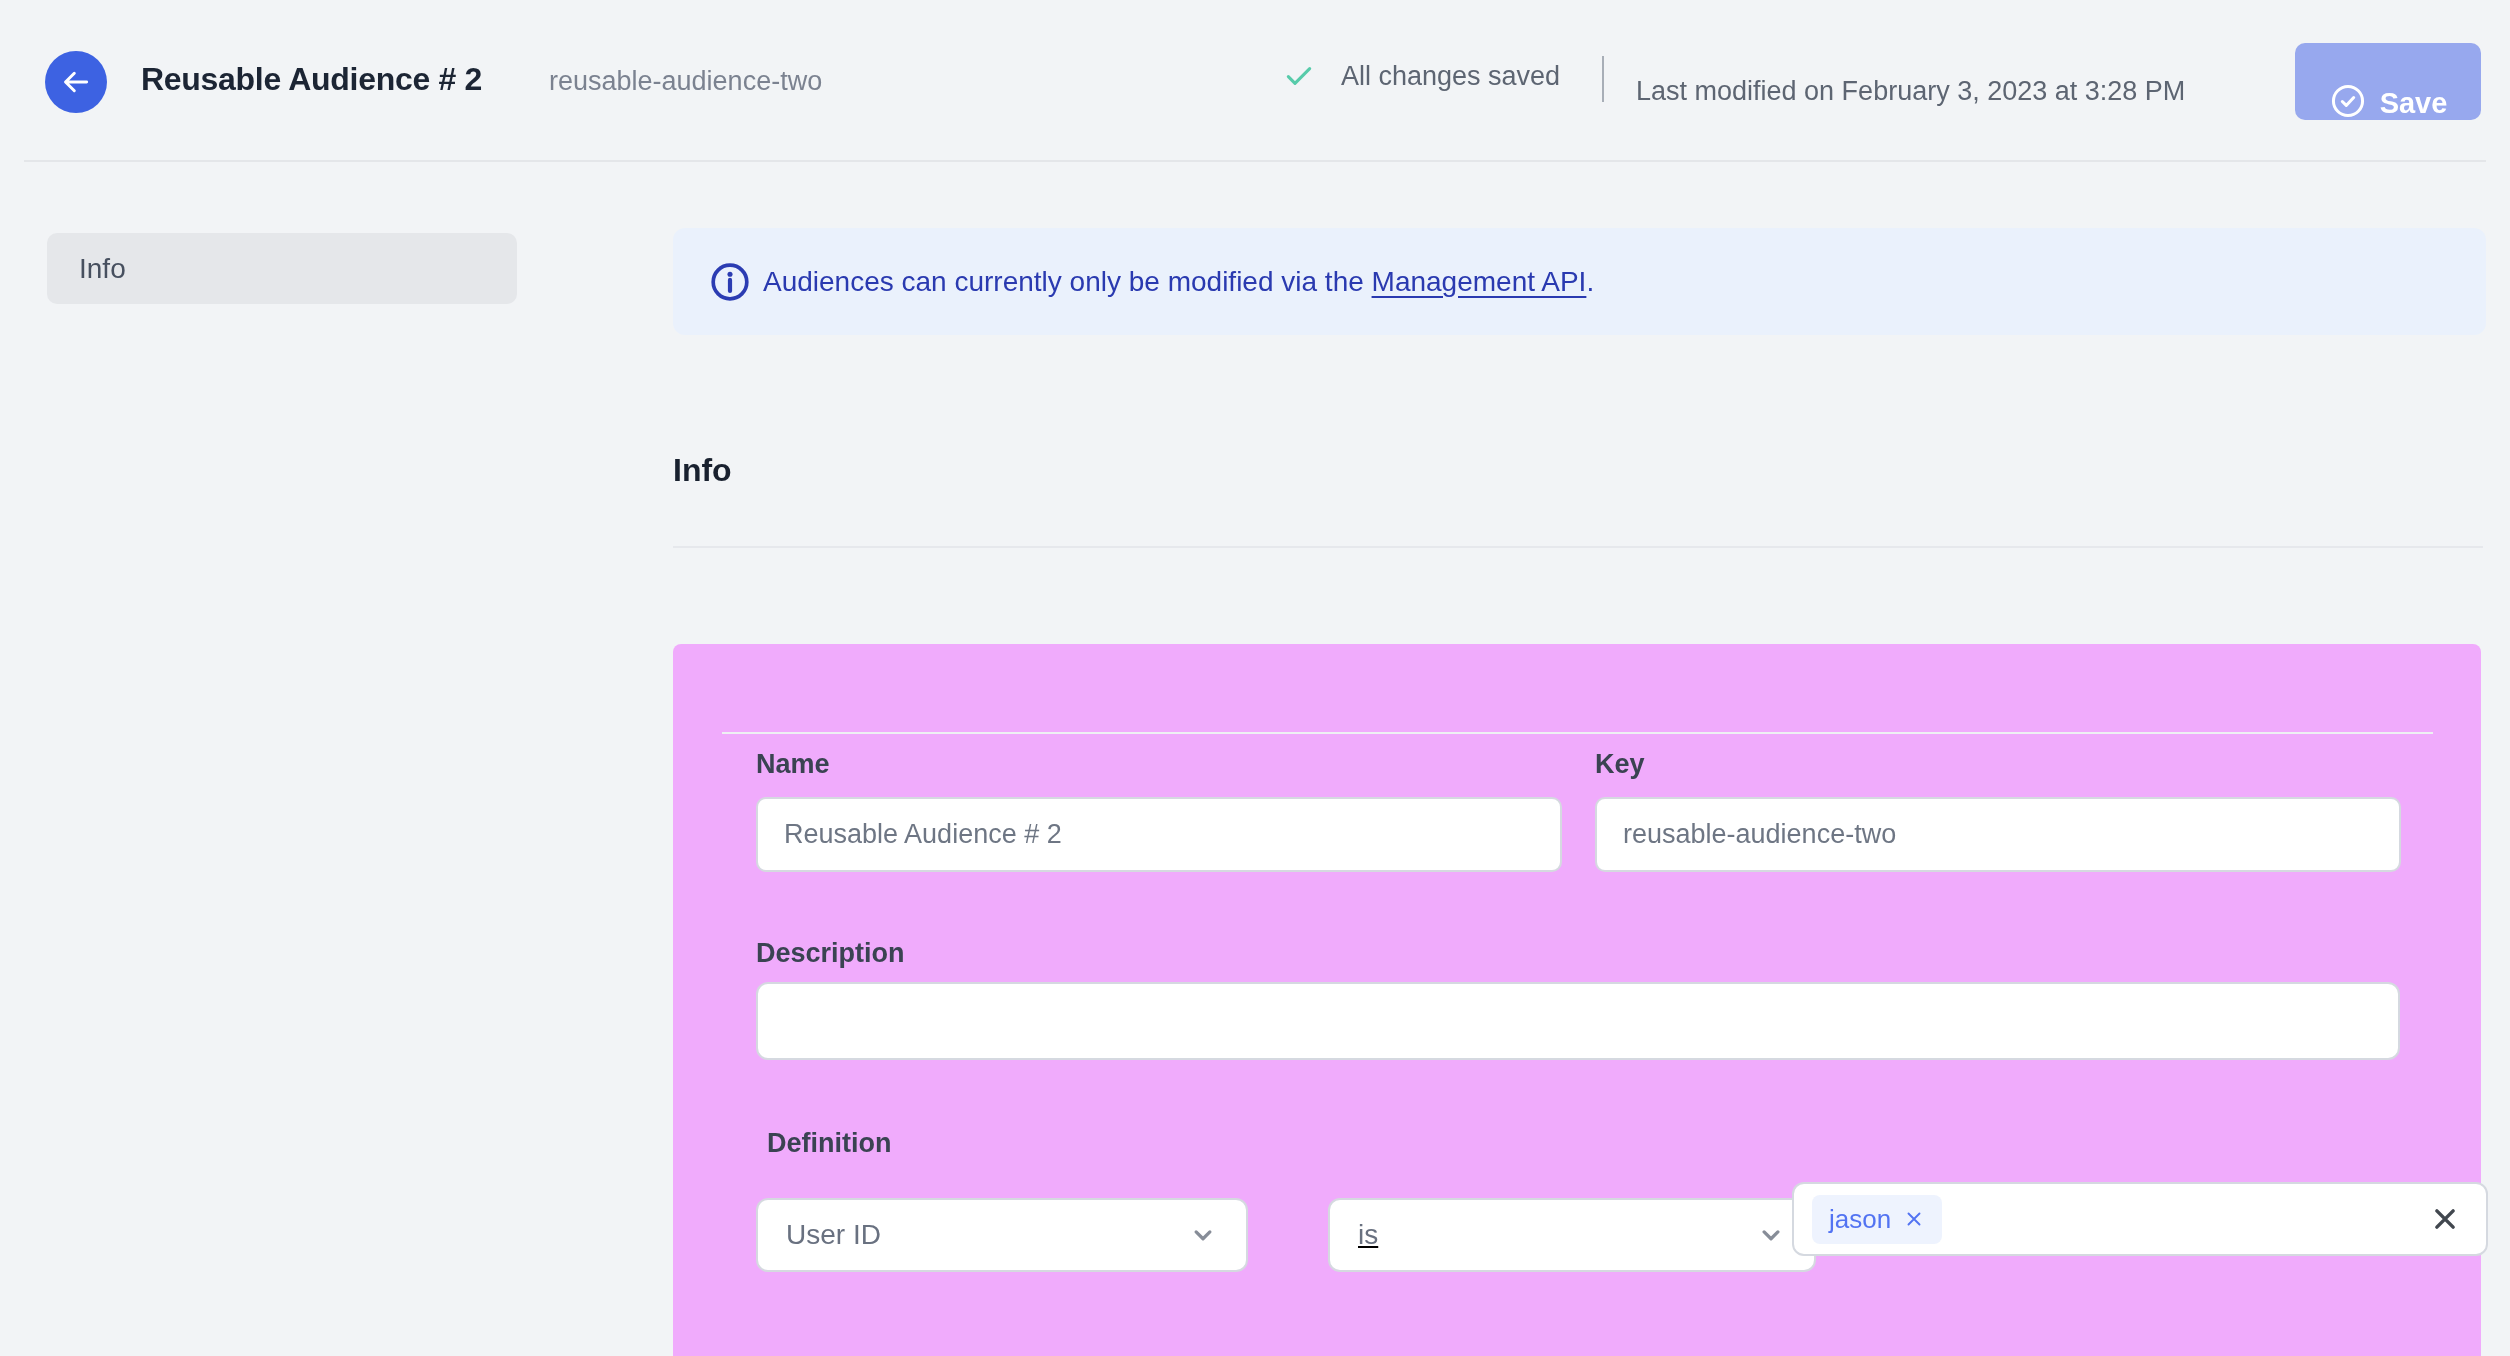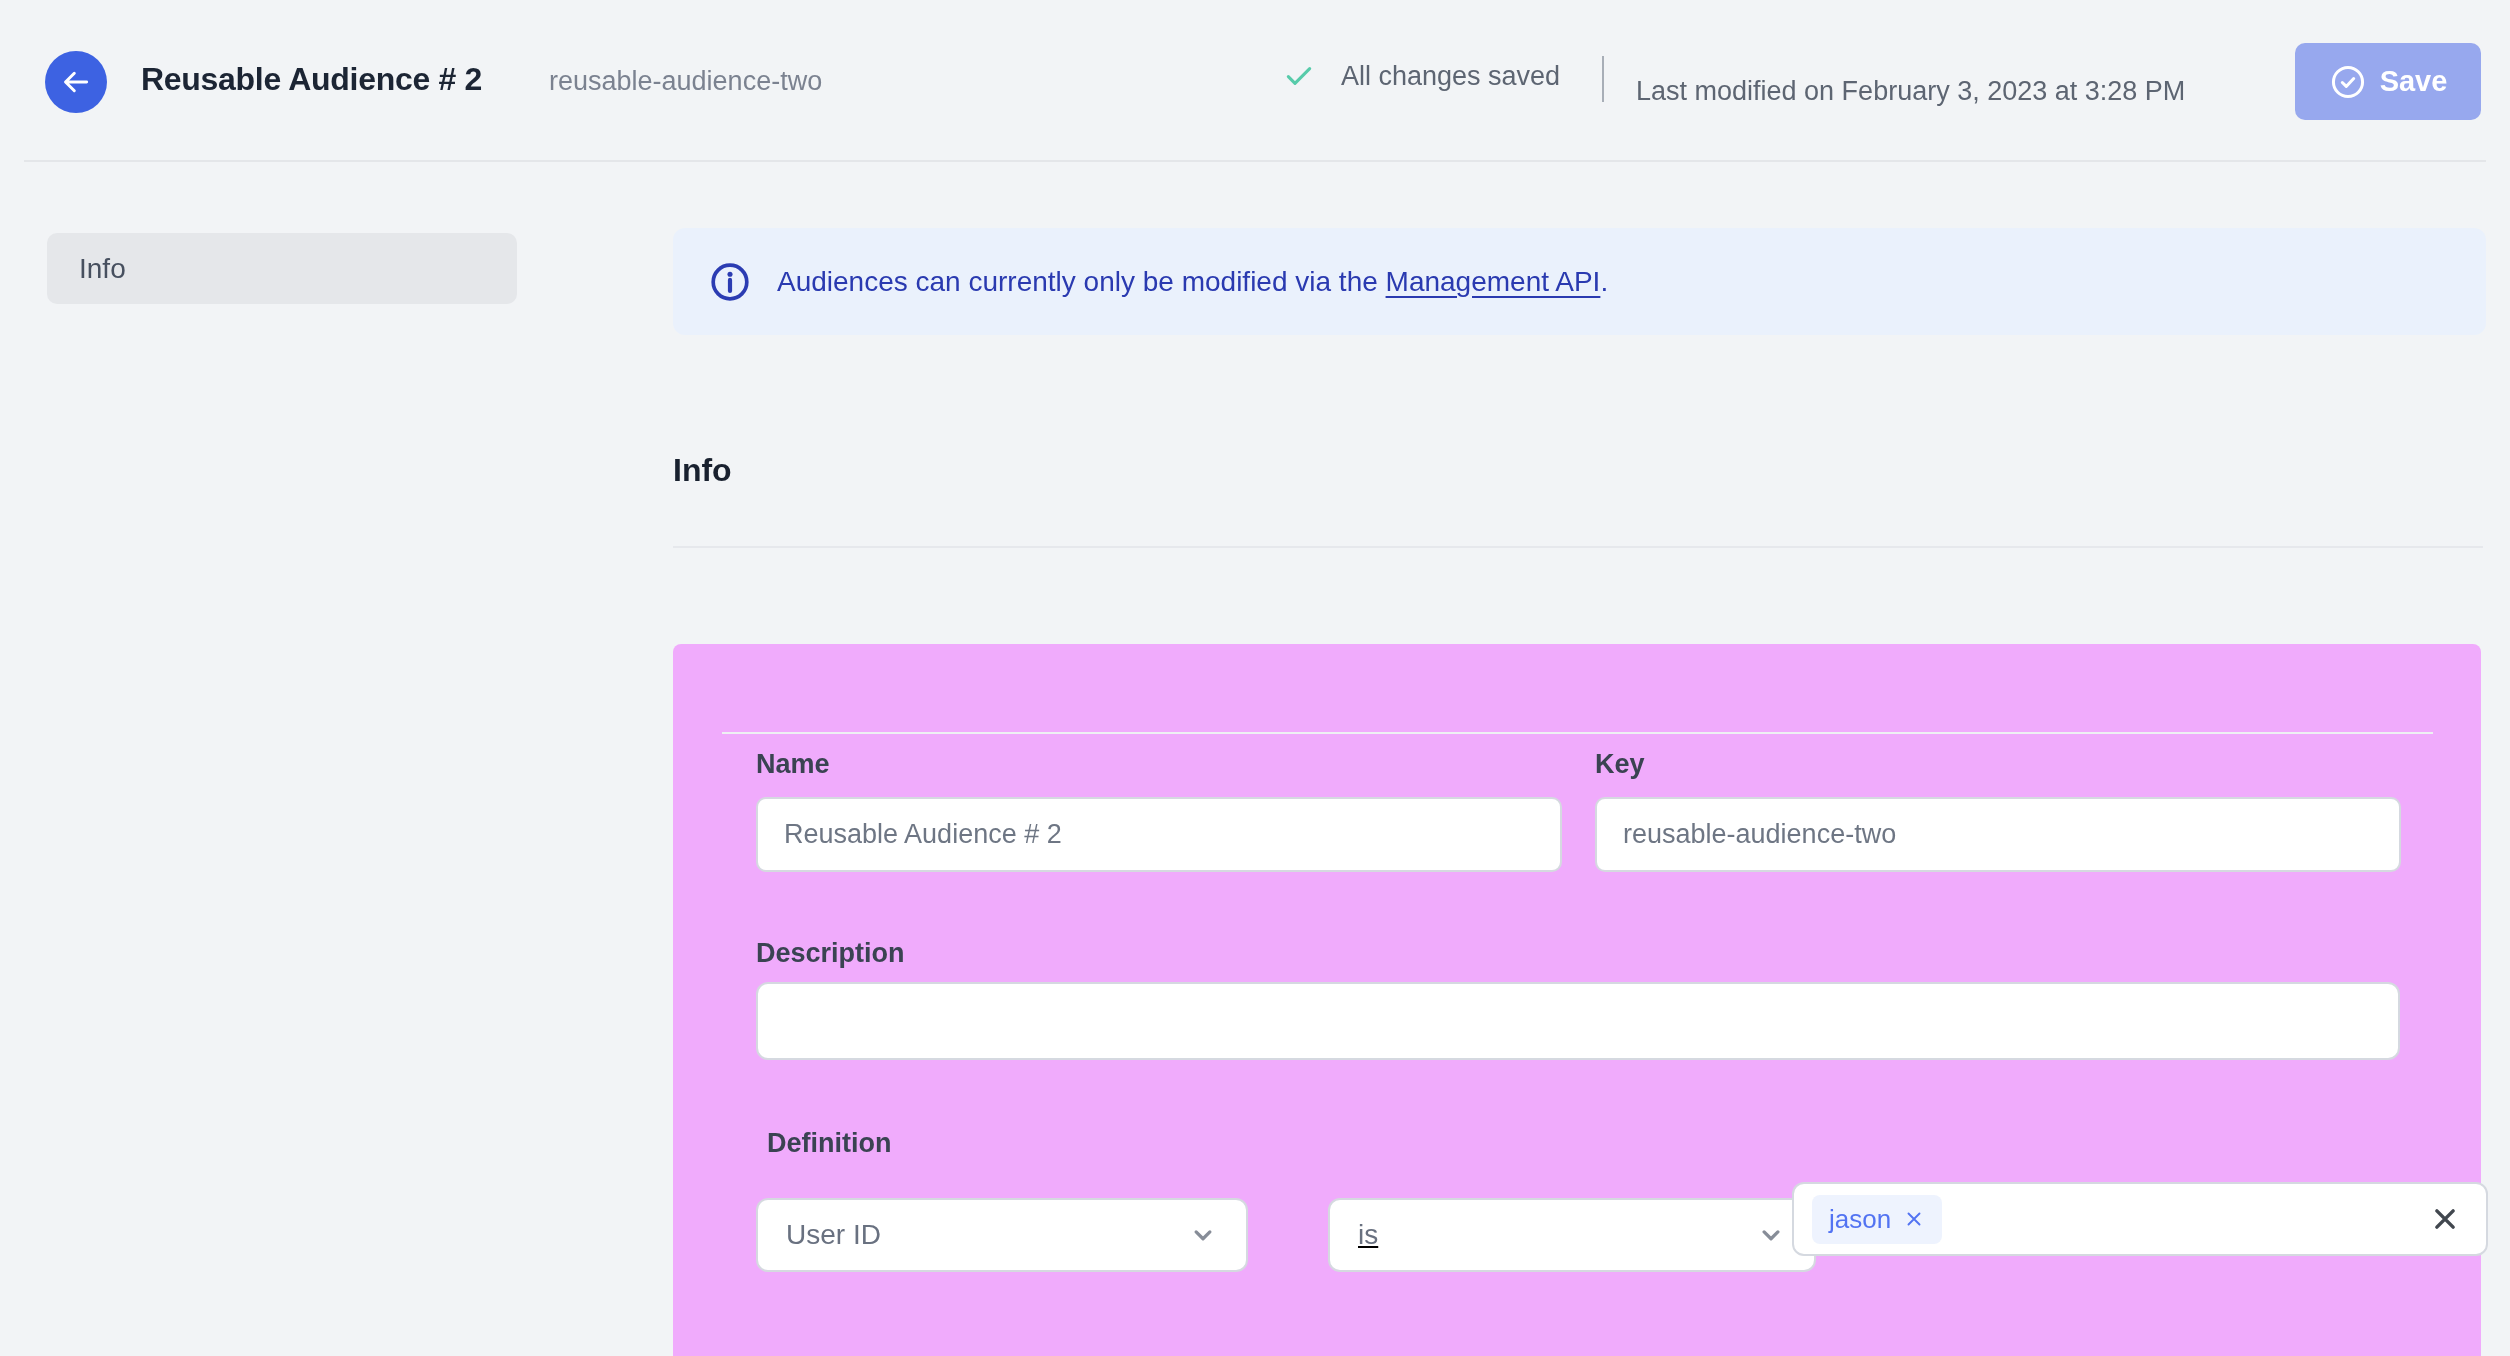--- a/index.html
+++ b/index.html
@@ -29,37 +29,37 @@
     position: absolute; left: 549px; top: 66px;
     font-size: 27px; color: #7b8290;
   }
   .save-status { position: absolute; left: 1283px; top: 60px; display: flex; align-items: center; gap: 26px; }
   .save-status-text { font-size: 27px; color: #5d6572; }
   .header-vdivider { position: absolute; left: 1602px; top: 56px; width: 2px; height: 46px; background: #a8aeb7; }
   .last-modified { position: absolute; left: 1636px; top: 64px; font-size: 27px; color: #5d6572; margin-top: 12px; }
   .save-btn {
     position: absolute; left: 2295px; top: 43px; width: 186px; height: 77px;
     background: #97a8ee; border: none; border-radius: 10px; cursor: pointer;
-    display: flex; align-items: center; justify-content: center; gap: 13px;
+    display: flex; align-items: flex-end; justify-content: center; gap: 13px;
     color: #ffffff; font-size: 29px; font-weight: 700; font-family: "Liberation Sans", sans-serif;
   }
 
   
   .sidebar { position: absolute; left: 47px; top: 233px; width: 470px; }
   .sidebar-item {
     width: 470px; height: 71px; border-radius: 10px; background: #e5e7ea;
     display: flex; align-items: center; padding-left: 32px; cursor: pointer;
   }
   .sidebar-item-label { font-size: 28px; color: #47505f; }
 
   
   .banner {
     position: absolute; left: 673px; top: 228px; width: 1813px; height: 107px;
     background: #eaf1fc; border-radius: 12px;
-    display: flex; align-items: center; padding-left: 36px; gap: 26px;
+    display: flex; align-items: center; padding-left: 36px; gap: 12px;
   }
   .banner-text { font-size: 28px; color: #2a3ab0; }
   .banner-link { color: #2a3ab0; text-decoration: underline; text-underline-offset: 5px; cursor: pointer; }
 
   
   .section-heading {
     position: absolute; left: 673px; top: 452px;
     font-size: 32px; font-weight: 700; color: #19212f;
   }
   .section-divider { position: absolute; left: 673px; top: 546px; width: 1810px; height: 2px; background: #e6e8ec; }

